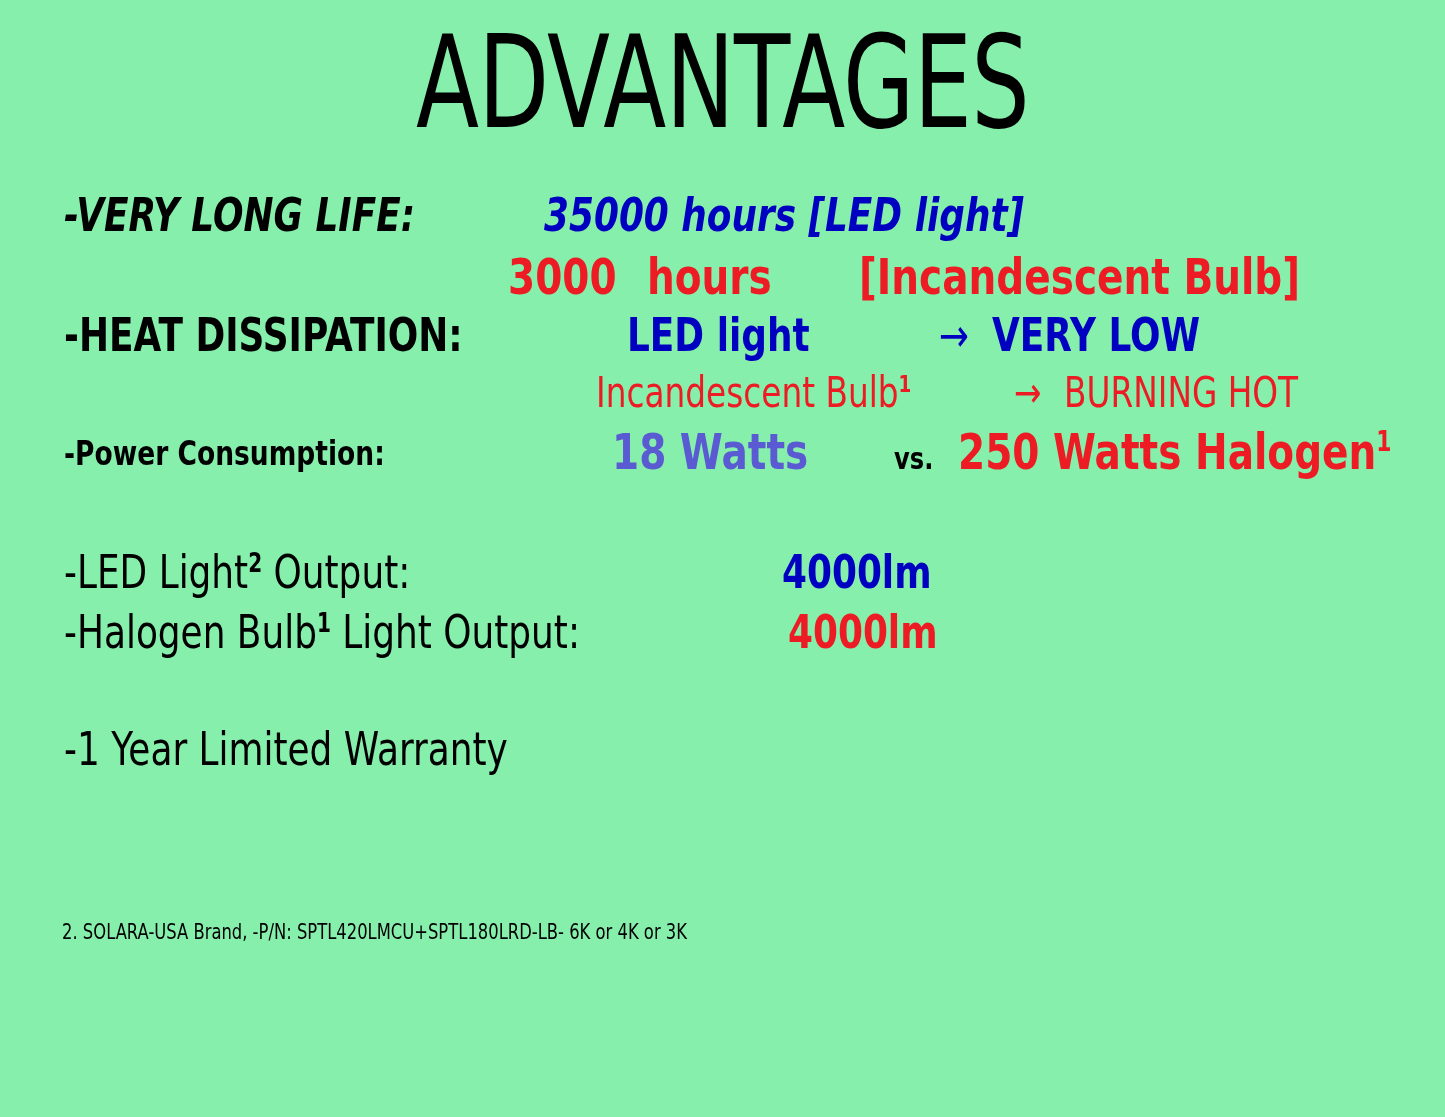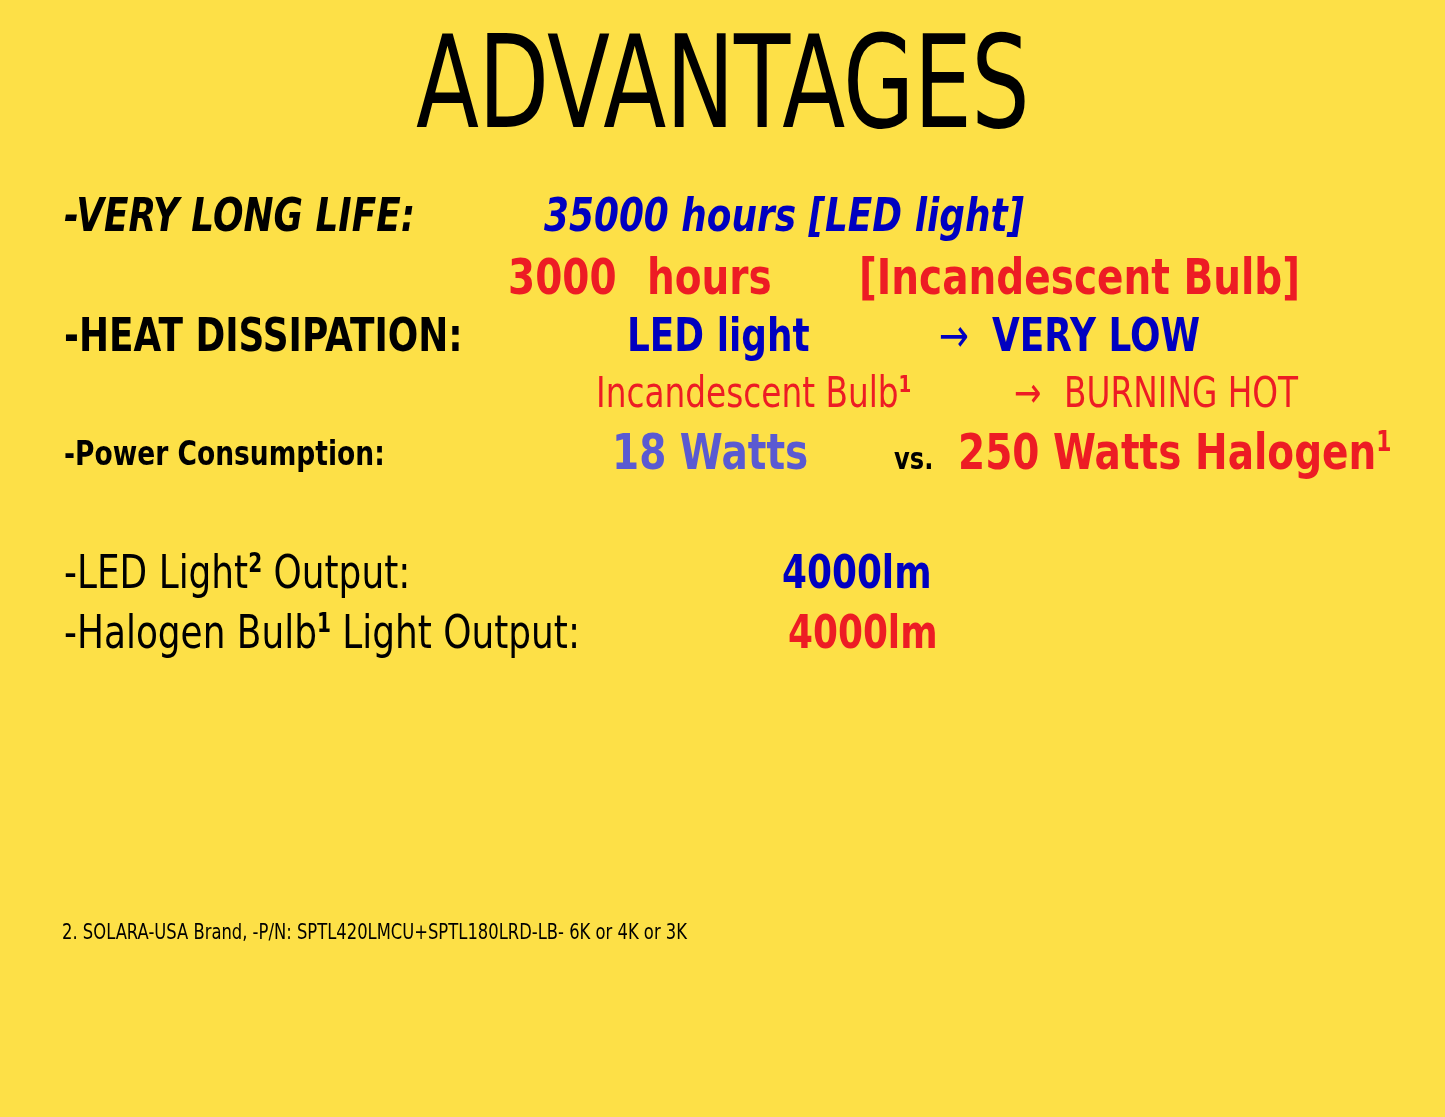--- a/index.html
+++ b/index.html
@@ -13,21 +13,21 @@
     position: relative;
     overflow: hidden;
     font-family: "Liberation Sans", sans-serif;
     color: #000000;
     -webkit-font-smoothing: antialiased;
   }
 
   .slide {
     position: absolute;
     inset: 0;
-    background: #fde047;
+    background: #86efac;
   }
 
   
   .title {
     position: absolute;
     top: 14px;
     left: 0;
     width: 1445px;
     text-align: center;
     font-family: "DejaVu Sans", sans-serif;
@@ -141,18 +141,21 @@
     <span class="cond b blu">4000lm</span>
   </div>
 
   <div class="row" id="line-hal-out">
     <span class="cond n blk"><span>-Halogen Bulb</span><sup class="sup">1</sup><span> Light Output:</span></span>
   </div>
   <div class="row" id="line-hal-out-val">
     <span class="cond b red">4000lm</span>
   </div>
 
+  <div class="row" id="line-warranty">
+    <span class="cond n blk">-1 Year Limited Warranty</span>
+  </div>
 
   <div class="footnotes">
     <div class="fn"><span class="cond n blk">2. SOLARA-USA Brand,  -P/N: SPTL420LMCU+SPTL180LRD-LB- 6K or 4K or 3K</span></div>
   </div>
 
 </div>
 
 </body></html>

